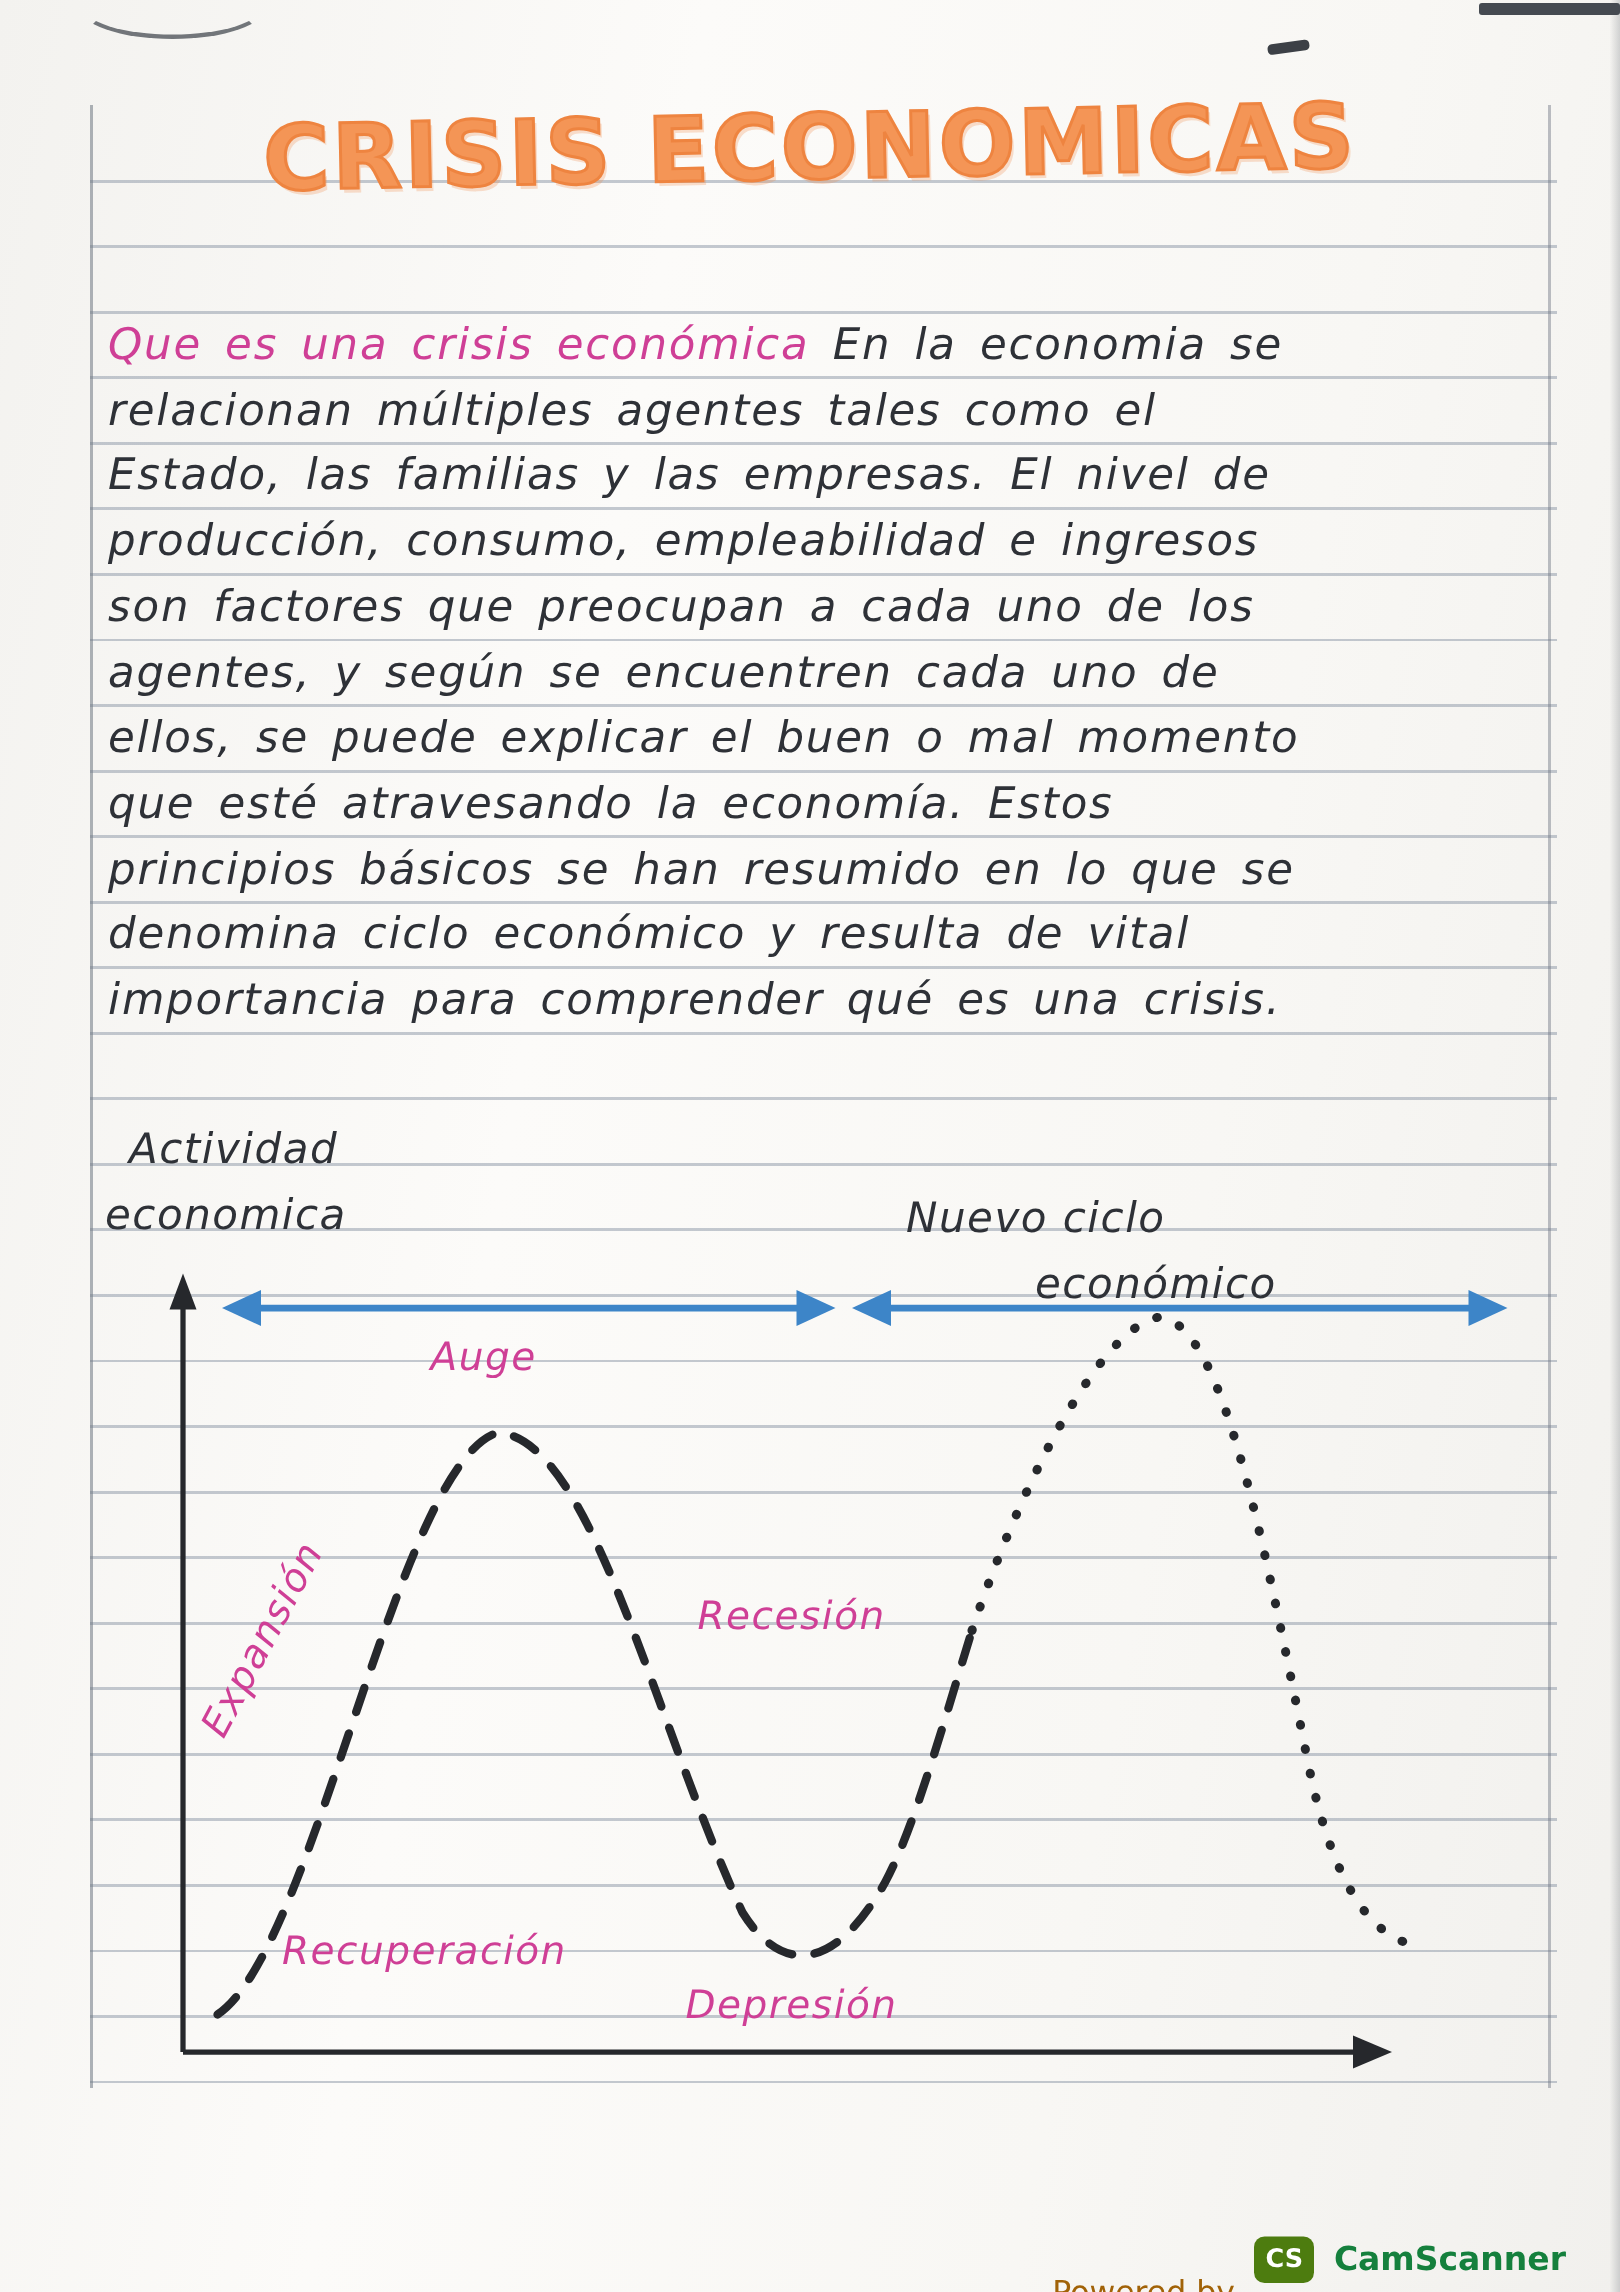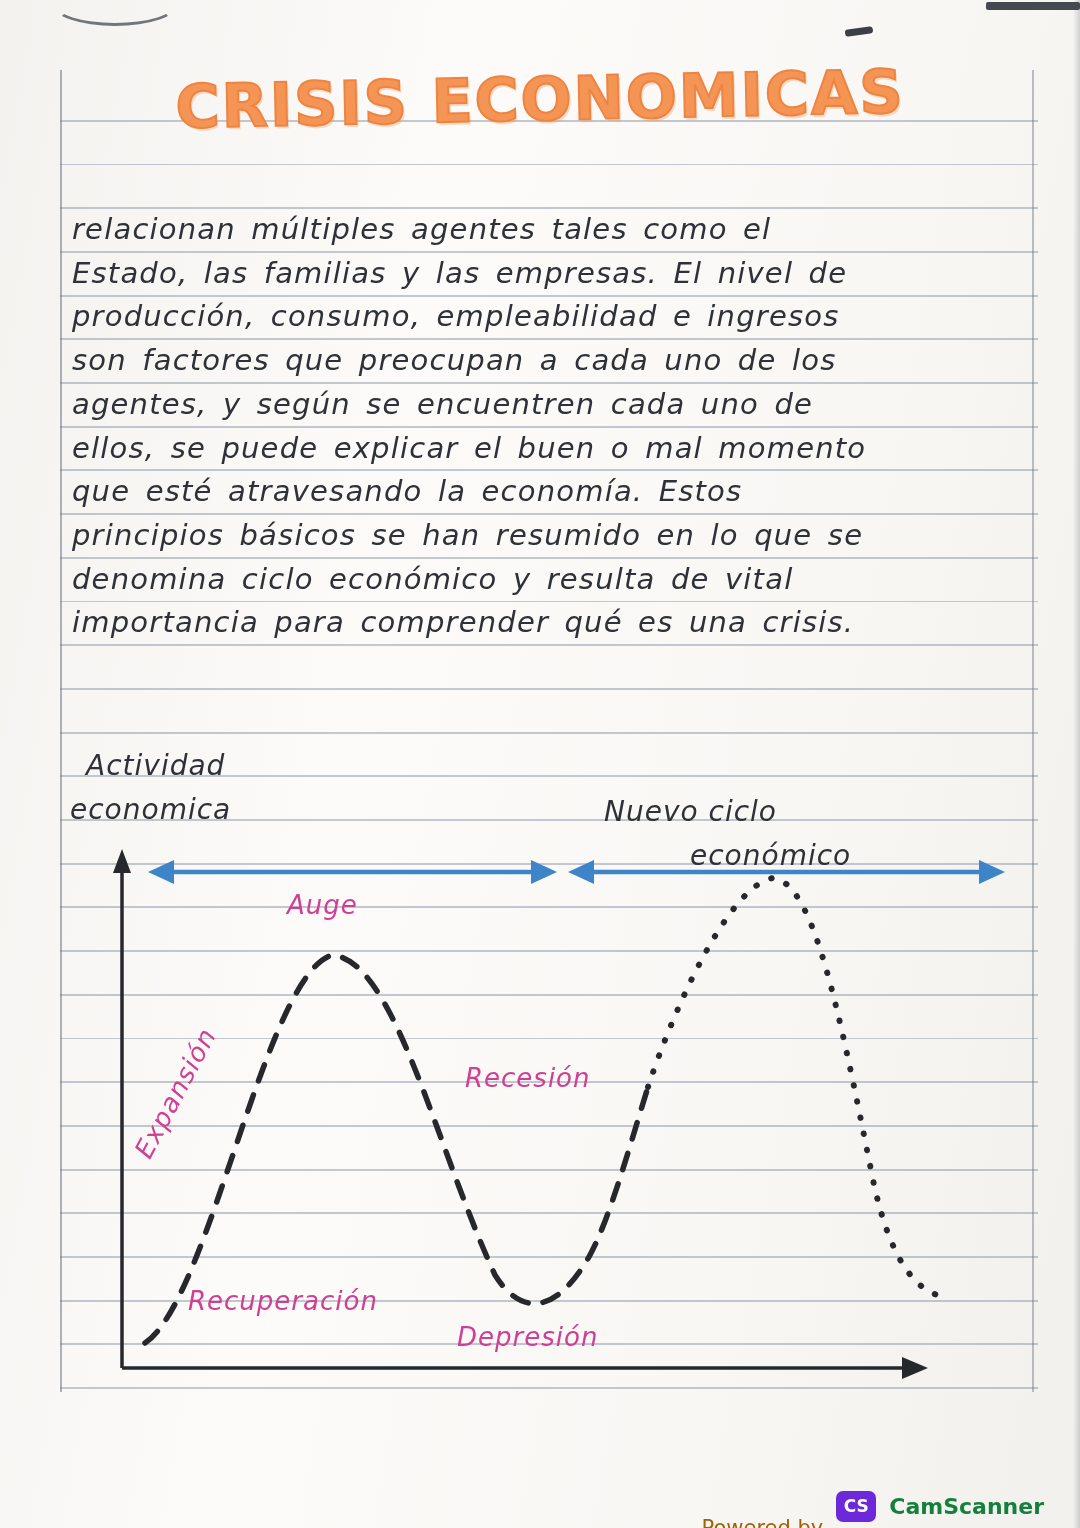--- a/index.html
+++ b/index.html
@@ -47,40 +47,41 @@
   .axis-label { position:absolute; font-size:28px; font-style:italic; color:#2e3137; letter-spacing:1px; }
 
   .phase { position:absolute; font-size:26px; font-style:italic; color:#cf3f96; letter-spacing:1px; white-space:nowrap; }
   .phase-expansion { transform:rotate(-62deg); }
 
   .diagram { position:absolute; left:90px; top:845px; }
 
   .footer { position:absolute; top:1472px; right:36px; display:flex; align-items:center; gap:13px; }
   .powered { color:#a16207; font-size:21px;margin-top:44px; }
   .cs-badge {
-    width:40px; height:31px; background:#6d28d9; color:#ffffff; border-radius:7px;
+    width:40px; height:31px; background:#4d7c0f; color:#ffffff; border-radius:7px;
     display:flex; align-items:center; justify-content:center; font-weight:bold; font-size:17px;
   }
   .brand { color:#15803d; font-size:22px; font-weight:600; }
 </style>
 </head>
 <body>
 
 <div class="paper"></div>
 <div class="rules"></div>
 <div class="border-left"></div>
 <div class="border-right"></div>
 <div class="edge-right"></div>
 <div class="mark-a"></div>
 <div class="mark-b"></div>
 <div class="mark-c"></div>
 
 <div class="title">CRISIS ECONOMICAS</div>
 
 <div class="para">
+  <div><span class="pink">Que es una crisis económica</span><span> En la economia  se</span></div>
   <div>relacionan múltiples agentes tales como el</div>
   <div>Estado, las familias y las empresas. El nivel de</div>
   <div>producción, consumo, empleabilidad e ingresos</div>
   <div>son factores que preocupan a cada uno de los</div>
   <div>agentes, y según se encuentren cada uno de</div>
   <div>ellos, se puede explicar el buen o mal momento</div>
   <div>que esté atravesando la economía. Estos</div>
   <div>principios básicos se han resumido en lo que se</div>
   <div>denomina ciclo económico y resulta de vital</div>
   <div>importancia para comprender qué es una crisis.</div>

